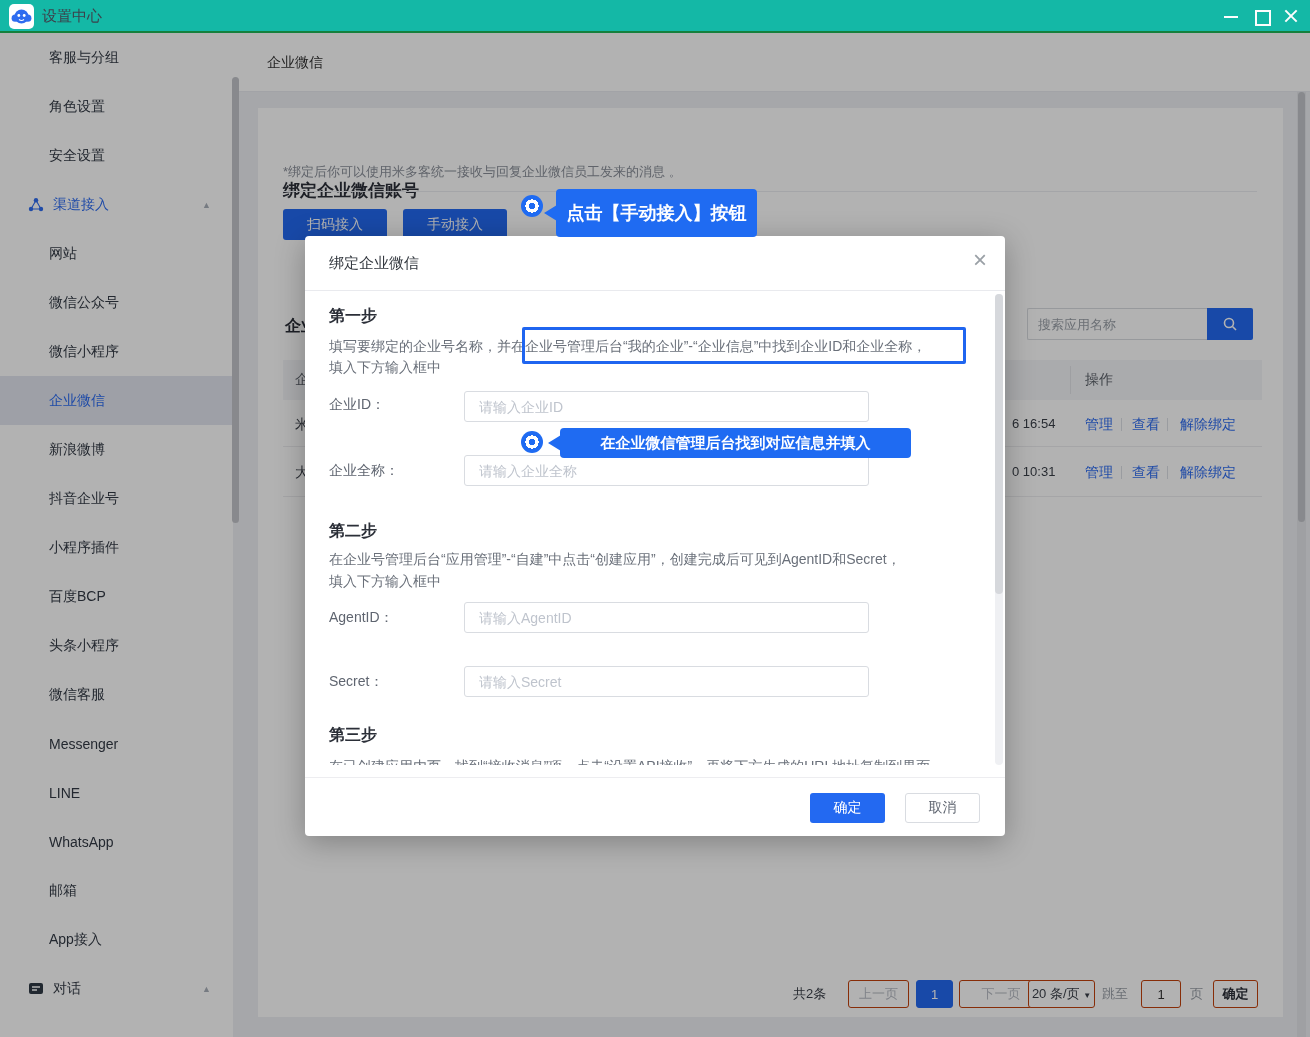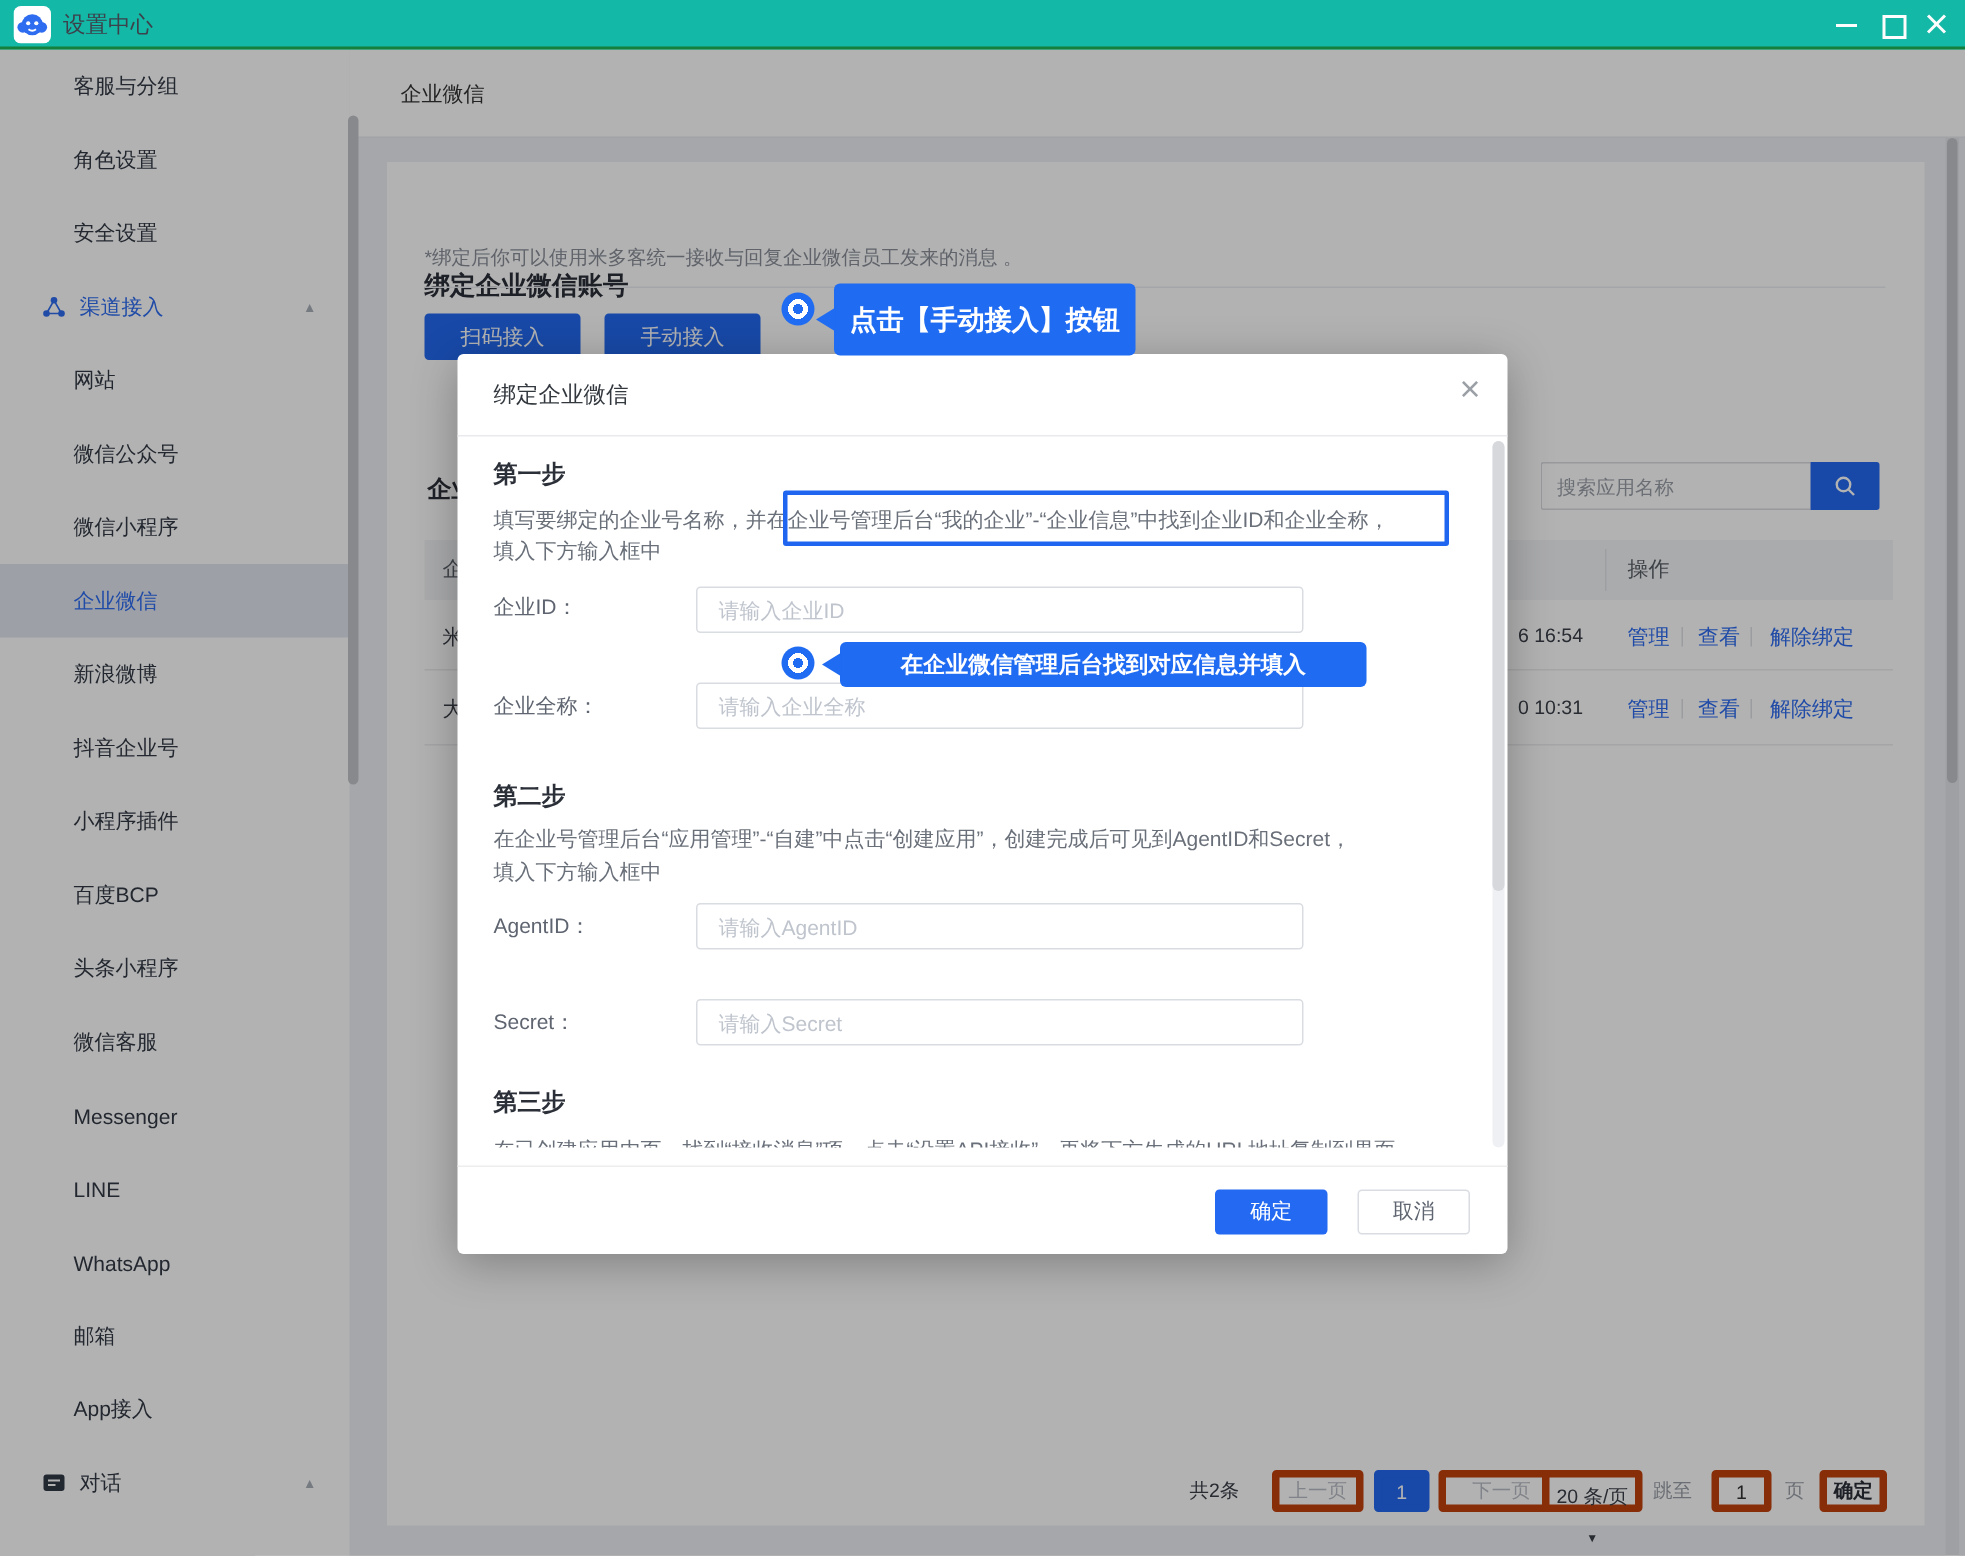--- a/index.html
+++ b/index.html
@@ -51,21 +51,21 @@
 
   .thead { left:283px; top:327px; width:979px; height:40px; background:#f4f5f8; }
   .th-txt { top:338px; font-size:14px; color:#5a6068; }
   .th-div { left:1070px; top:333px; width:1px; height:28px; background:#e2e4e9; }
   .trow { left:283px; width:979px; border-bottom:1px solid #ececf0; }
   .cell { font-size:14px; color:#3a3f48; }
   .tlink { font-size:14px; color:#2e6cf0; cursor:pointer; text-decoration:none; }
   .vsep { width:1px; height:13px; background:#dde0e6; display:inline-block; }
 
   .pg { top:947px; height:28px; line-height:28px; font-size:13px; }
-  .pg-btn { border:5px solid #c2410c; background:#fff; border-radius:3px; text-align:center; font-size:13px; cursor:pointer; }
+  .pg-btn { border:1px solid #c2410c; background:#fff; border-radius:3px; text-align:center; font-size:13px; cursor:pointer; }
   .pg-disabled { color:#b8bcc4; }
   .pg-active { background:#2369f1; border-color:#2369f1; color:#fff; }
   .pg-input { text-align:center; font-size:13px; color:#333; }
 
   .win-scroll-track { left:1297px; top:59px; width:9px; height:945px; background:#e4e6ea; }
   .win-scroll-thumb { left:1298px; top:59px; width:7px; height:430px; background:#c3c5ca; border-radius:4px; }
 
   
   .overlay { position:absolute; inset:0; background:rgba(0,0,0,0.30); z-index:40; }
 

